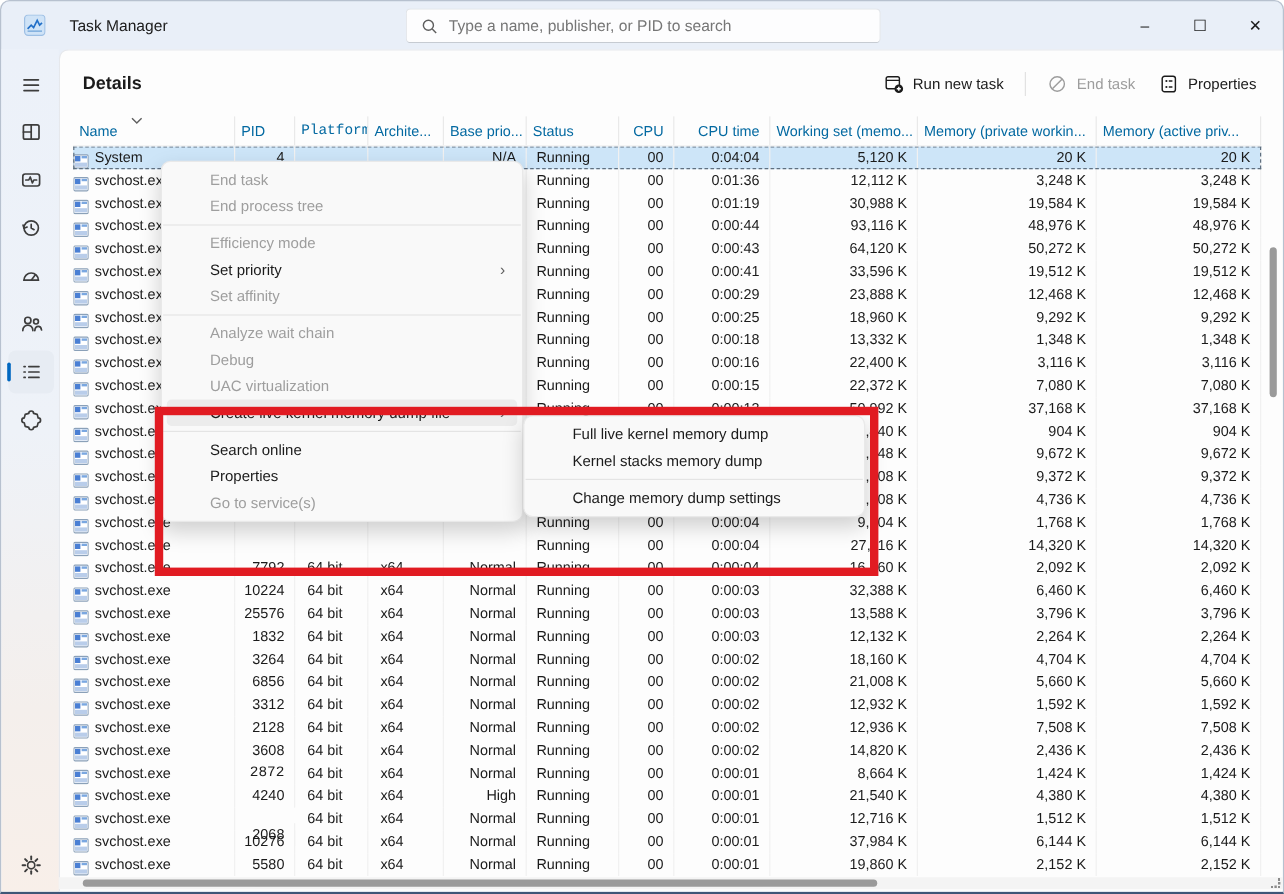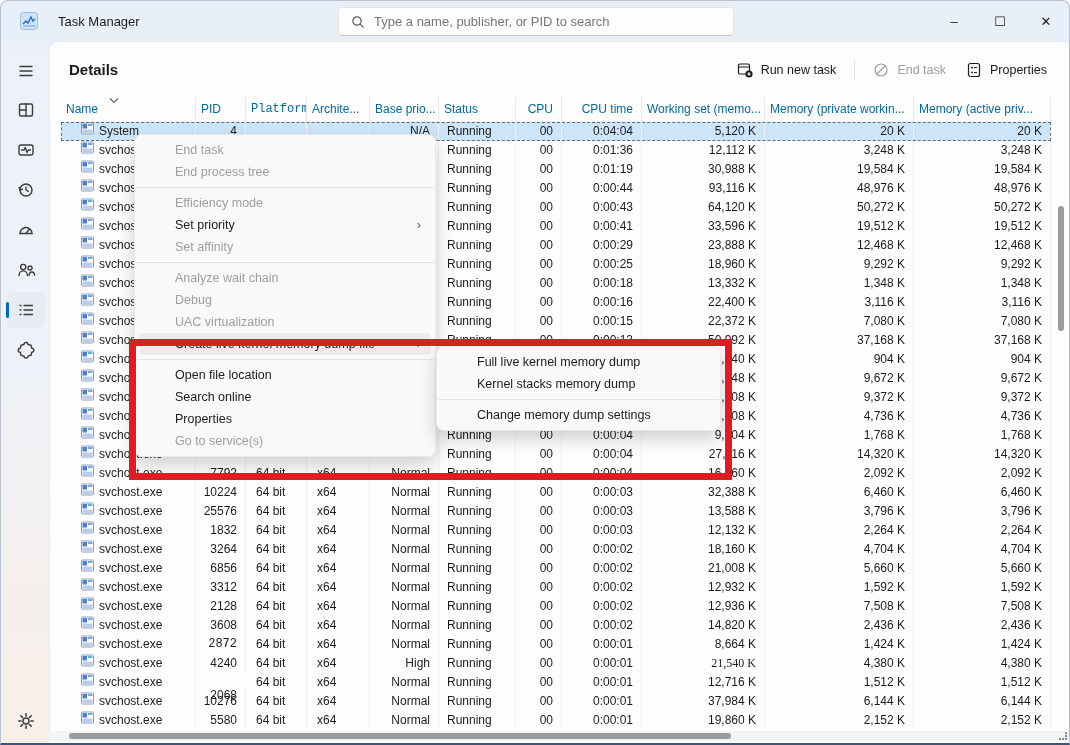--- a/index.html
+++ b/index.html
@@ -48,21 +48,21 @@
   .thead { display:flex; height:25px; border-bottom:1px solid #f0f0f0; position:relative; }
   .hcell { font-size:12px; color:#0369a1; line-height:25px; white-space:nowrap; overflow:hidden;
            border-right:1px solid #e9e9e9; padding-left:5px; }
   .hcell.hr { text-align:right; padding-right:8px; padding-left:0; }
   .sort-chevron { position:absolute; left:48px; top:0px; }
   .rows {}
   .trow { display:flex; height:19px; }
   .trow.selected { background:#cde5f8; outline:1px dashed #5f6f7f; outline-offset:-1px; }
   .cell { font-size:12px; height:19px; line-height:19px; white-space:nowrap; overflow:hidden;
           border-right:1px solid #f1f1f1; }
-  .c-name { display:flex; align-items:flex-start; gap:5px; padding-left:20px; }
+  .c-name { display:flex; align-items:flex-end; gap:5px; padding-left:0; }
   .c-num { text-align:right; padding-right:8px; }
   .c-txt { padding-left:10px; }
   .c-status { padding-left:8px; }
 
   
   .vscroll { position:absolute; right:5px; top:205px; width:6px; height:125px; border-radius:3px; background:#9a9a9a; }
   .hscroll-track { position:absolute; left:48px; bottom:2px; width:1022px; height:10px; background:#f4f4f4; }
   .hscroll-thumb { position:absolute; left:20px; top:2px; width:662px; height:6px; border-radius:3px; background:#9a9a9a; }
 
   
@@ -838,21 +838,21 @@
   </svg>
 <span>svchost.exe</span>
           </div>
           <div class="cell c-num" style="width: 50px;">4240</div>
           <div class="cell c-txt" style="width: 61px;">64 bit</div>
           <div class="cell c-txt" style="width: 63px;">x64</div>
           <div class="cell c-num" style="width: 69px;">High</div>
           <div class="cell c-status" style="width: 77px;">Running</div>
           <div class="cell c-num" style="width: 46px;">00</div>
           <div class="cell c-num" style="width: 80px;">0:00:01</div>
-          <div class="cell c-num" style="width: 123px; font-family: Liberation Serif, serif;">21,540 K</div>
+          <div class="cell c-num" style="width: 123px;">21,540 K</div>
           <div class="cell c-num" style="width: 149px;">4,380 K</div>
           <div class="cell c-num" style="width: 137px;">4,380 K</div>
         </div>
         <div class="trow">
           <div class="cell c-name" style="width: 135px;">
   <svg width="13" height="13" viewBox="0 0 13 13">
     <rect x="0.5" y="1" width="12" height="11" rx="1" fill="#ffffff" stroke="#8aa0b8"></rect>
     <rect x="1.5" y="2" width="4.5" height="4.5" fill="#4a7fd4"></rect>
     <rect x="7" y="2" width="4.5" height="2" fill="#7aa7e0"></rect>
     <rect x="1.5" y="7.5" width="10" height="3.5" fill="#b9cdea"></rect>
@@ -927,21 +927,20 @@
       <div class="msep"></div>
       <div class="mitem disabled">Efficiency mode</div>
       <div class="mitem">Set priority<span class="m-arrow">›</span></div>
       <div class="mitem disabled">Set affinity</div>
       <div class="msep"></div>
       <div class="mitem disabled">Analyze wait chain</div>
       <div class="mitem disabled">Debug</div>
       <div class="mitem disabled">UAC virtualization</div>
       <div class="mitem highlighted">Create live kernel memory dump file<span class="m-arrow">›</span></div>
       <div class="msep"></div>
-      <div class="mitem">Open file location</div>
       <div class="mitem">Search online</div>
       <div class="mitem">Properties</div>
       <div class="mitem disabled">Go to service(s)</div>
     </div>
 
   <div class="menu sub-menu" id="submenu">
       <div class="mitem">Full live kernel memory dump</div>
       <div class="mitem">Kernel stacks memory dump</div>
       <div class="msep"></div>
       <div class="mitem">Change memory dump settings</div>

